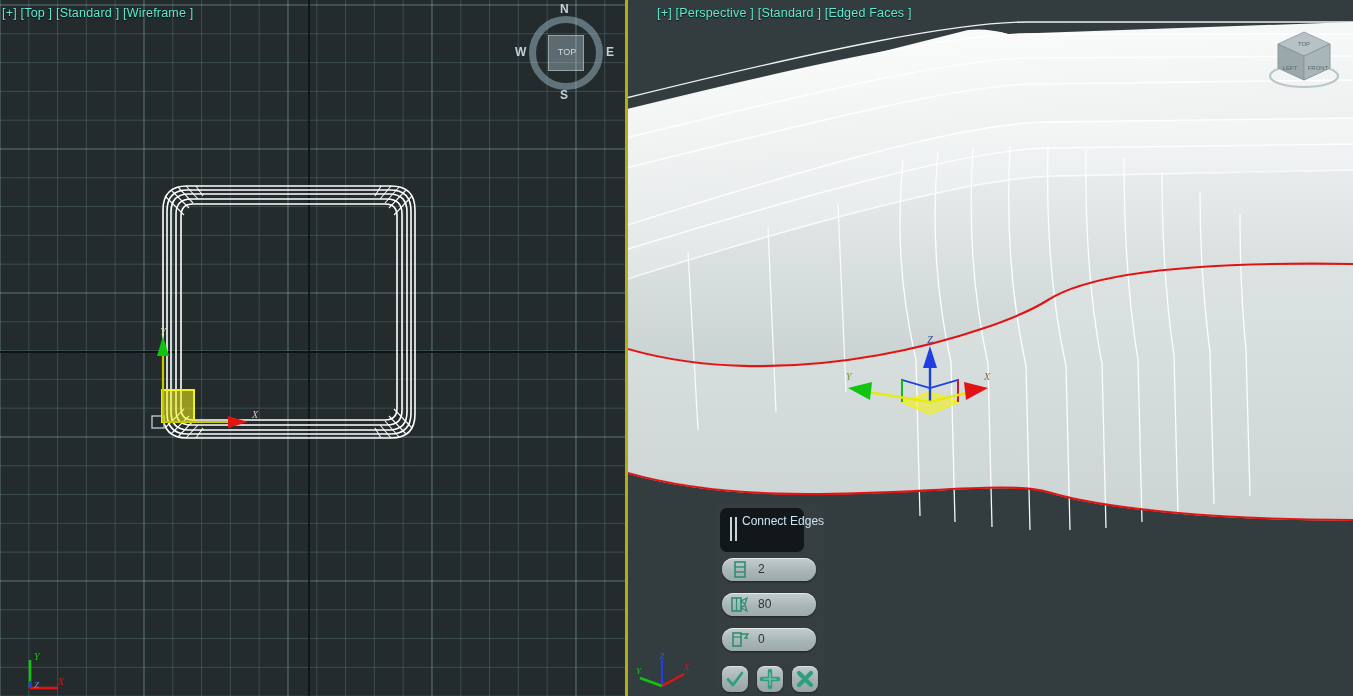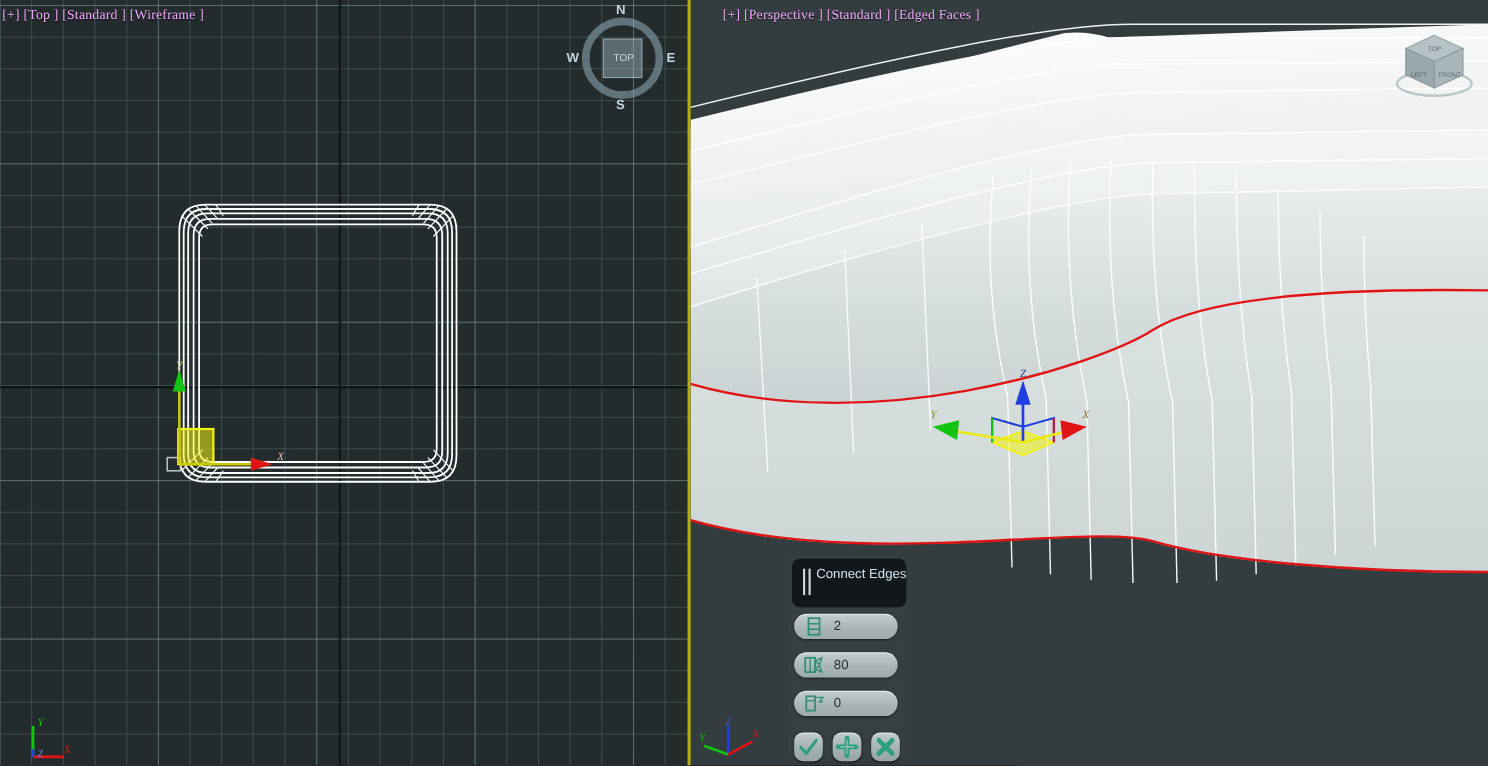--- a/index.html
+++ b/index.html
@@ -28,31 +28,31 @@
   .axis-h{position:absolute;left:0;width:625px;height:2px;top:351px;background:#0e1415;}
   .axis-v{position:absolute;top:0;height:696px;width:2px;left:308px;background:#0e1415;opacity:.85;}
 
   #vp-persp{left:628px;width:725px;height:696px;background:#333c3e;}
 
   
   #active-border{position:absolute;left:625px;top:0;width:3px;height:696px;background:#b5ae12;}
 
   
   .vp-label{
-    position:absolute;top:6px;font-size:12.5px;color:#f0abfc;
-    letter-spacing:.2px;white-space:nowrap;text-shadow:0 1px 1px rgba(0,0,0,.8);font-family:Liberation Serif, serif;
+    position:absolute;top:6px;font-size:12.5px;color:#5eead4;
+    letter-spacing:.2px;white-space:nowrap;text-shadow:0 1px 1px rgba(0,0,0,.8);
   }
   #label-top{left:2px;}
   #label-persp{left:634px;margin-left:23px;}
 
   
   #caddy{position:absolute;left:716px;top:504px;width:108px;height:188px;
          background:rgba(56,64,66,.55);border-radius:5px;}
   #caddy-title{
-    position:absolute;left:4px;top:4px;width:104px;height:44px;
+    position:absolute;left:4px;top:4px;width:84px;height:44px;
     background:#12171a;border-radius:7px;
   }
   #caddy-title .t-ico{position:absolute;left:9px;top:9px;width:10px;height:24px;}
   #caddy-title .t-ico i{position:absolute;top:0;width:2px;height:24px;background:#c9d4da;display:block;}
   #caddy-title .t-ico i:nth-child(1){left:1px;}
   #caddy-title .t-ico i:nth-child(2){left:6px;}
   #caddy-title .t-txt{position:absolute;left:22px;top:6px;font-size:12px;color:#cfe3f2;white-space:nowrap;}
 
   .caddy-field{
     position:absolute;left:6px;width:94px;height:23px;border-radius:11.5px;

